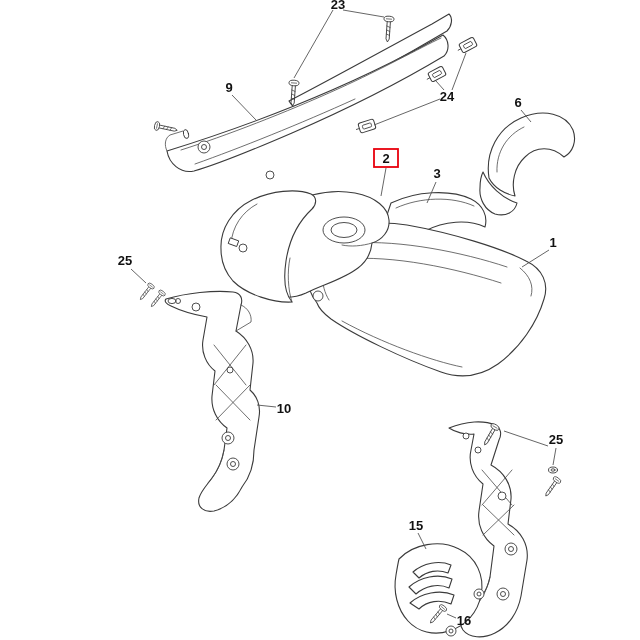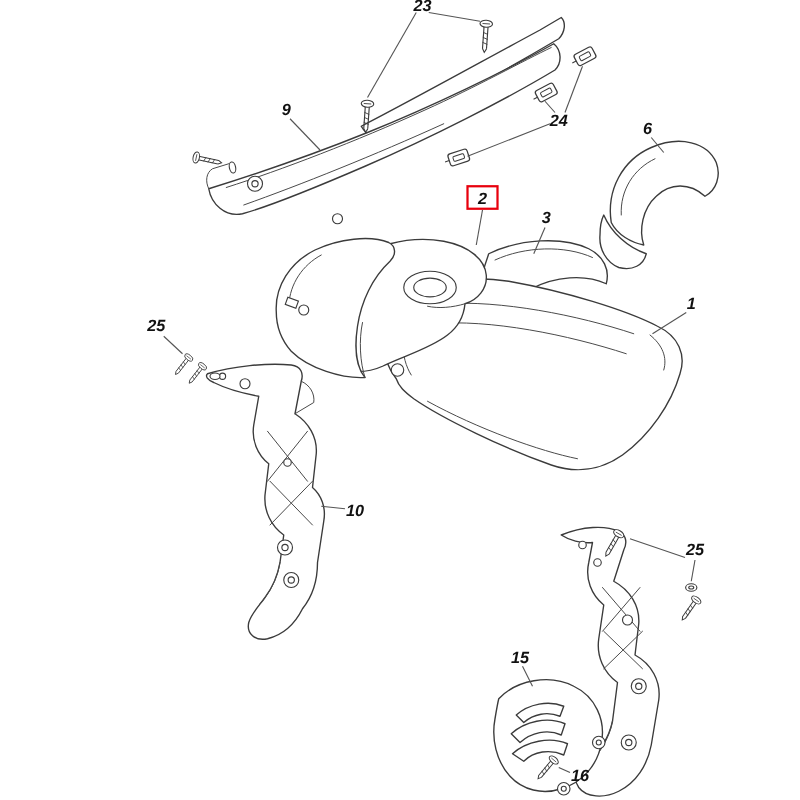--- a/index.html
+++ b/index.html
@@ -9,21 +9,20 @@
     height: 640px;
     background: #ffffff;
     overflow: hidden;
     font-family: "Liberation Sans", sans-serif;
   }
   .canvas {
     position: relative;
     width: 640px;
     height: 640px;
     background: #ffffff;
-    font-style: italic;
   }
   svg { display: block; }
   .part {
     fill: #ffffff;
     stroke: #3b3b3b;
     stroke-width: 1.1;
     stroke-linejoin: round;
     stroke-linecap: round;
   }
   .detail {

